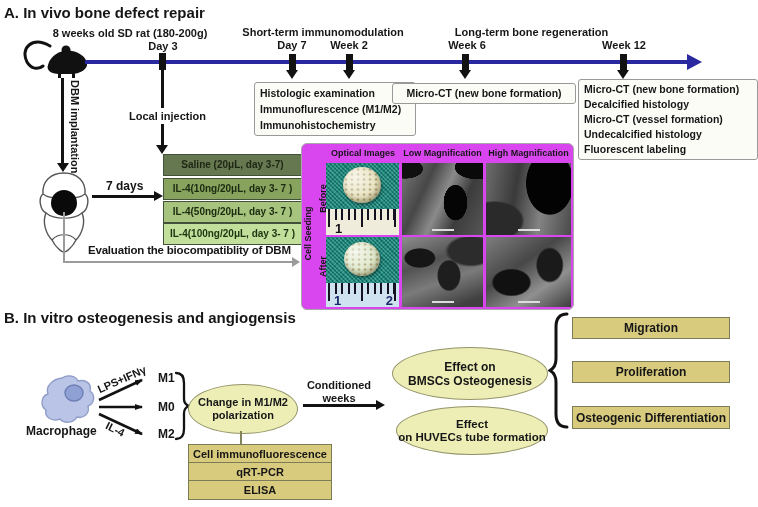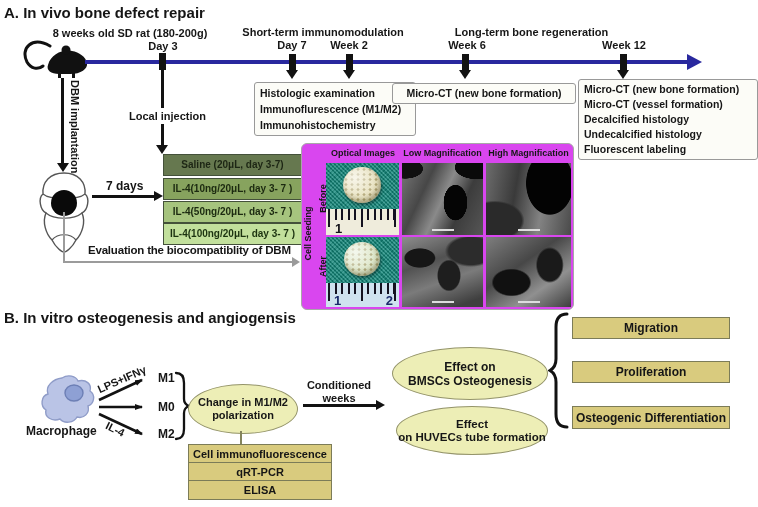--- a/index.html
+++ b/index.html
@@ -143,22 +143,22 @@
   <div class="abs b" style="left:88px;top:244px;width:210px;font-size:11.5px;letter-spacing:-0.2px;">Evaluation the biocompatiblity of DBM</div>
 
   <div class="abs infobox b" style="left:230px;top:82px;width:150px;font-size:10.5px;line-height:16px;margin-left:24px;">
     <div>Histologic examination</div>
     <div>Immunoflurescence (M1/M2)</div>
     <div>Immunohistochemistry</div>
   </div>
   <div class="abs infobox b ctr" style="left:392px;top:83px;width:172px;font-size:10.5px;line-height:15px;">Micro-CT (new bone formation)</div>
   <div class="abs infobox b" style="left:578px;top:79px;width:168px;font-size:10.5px;line-height:15px;">
     <div>Micro-CT (new bone formation)</div>
+    <div>Decalcified histology</div>
     <div>Micro-CT (vessel formation)</div>
-    <div>Decalcified histology</div>
     <div>Undecalcified histology</div>
     <div>Fluorescent labeling</div>
   </div>
 
   <div class="abs panel" style="left:301px;top:143px;width:271px;height:165px;">
     <div class="abs b t9 ctr" style="left:16px;top:4px;width:90px;">Optical Images</div>
     <div class="abs b t9 ctr" style="left:95px;top:4px;width:91px;">Low Magnification</div>
     <div class="abs b t9 ctr" style="left:180px;top:4px;width:93px;">High Magnification</div>
 
     <div class="abs b t9 ctr rot-ccw" style="left:-26px;top:84px;width:64px;">Cell Seeding</div>

